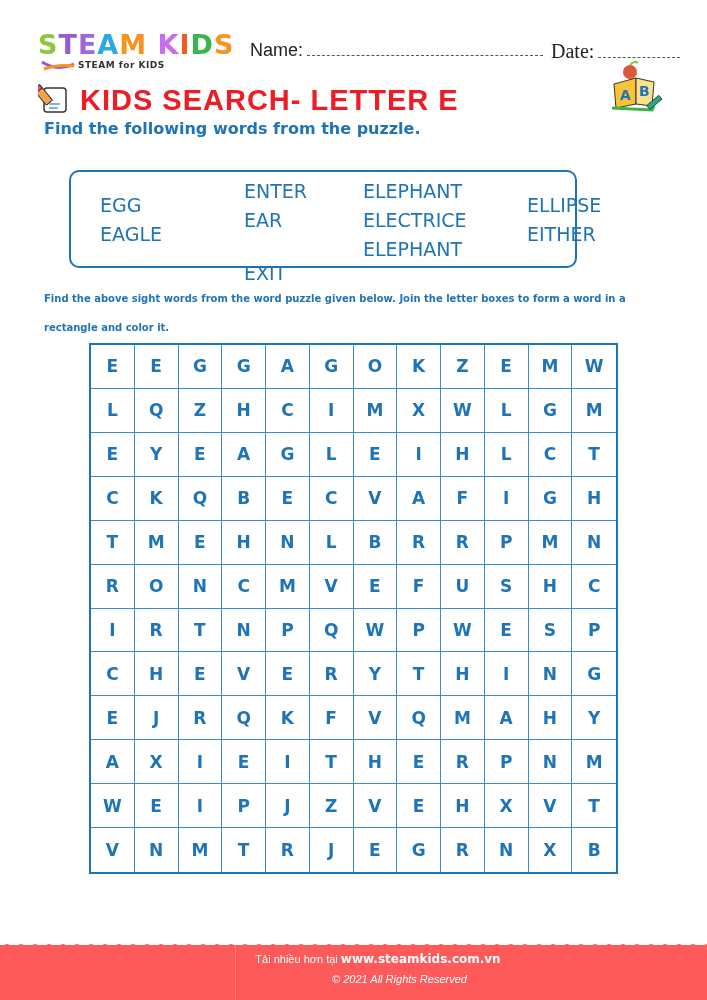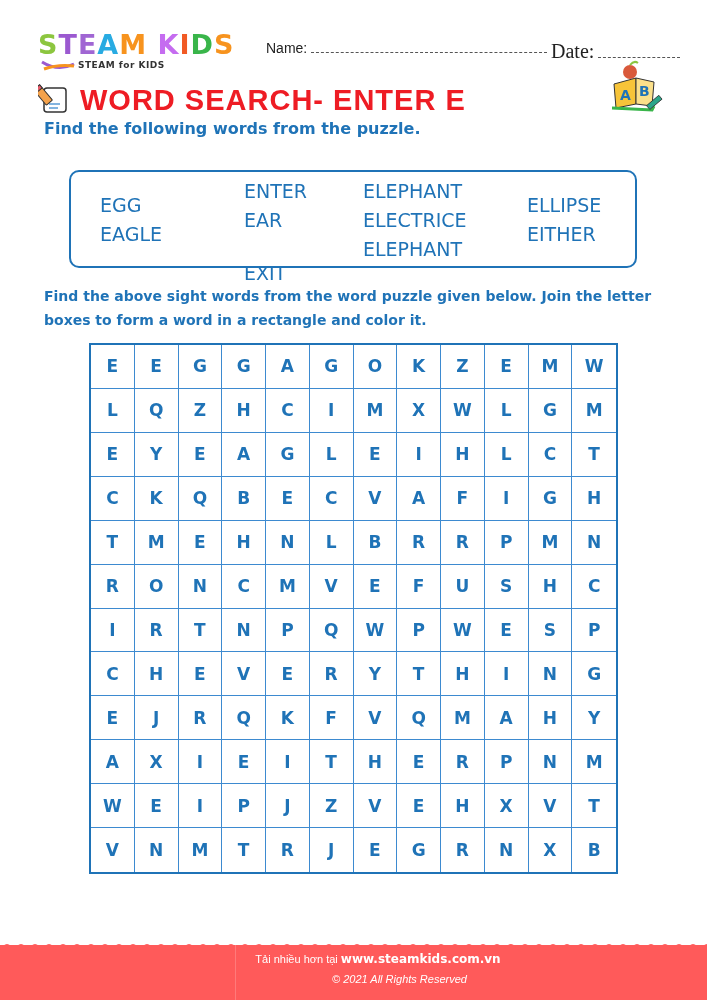--- a/index.html
+++ b/index.html
@@ -6,34 +6,34 @@
   body { width:707px; height:1000px; background:#ffffff; position:relative; overflow:hidden; font-family:"DejaVu Sans", sans-serif; }
   .abs { position:absolute; }
 
   
   .logo { left:38px; top:30px; width:200px; height:46px; }
   .logo-title { font-family:"DejaVu Sans", sans-serif; font-weight:900; font-size:27px; letter-spacing:1px; line-height:30px; }
   .logo-title span { display:inline-block; }
   .logo-sub { position:absolute; left:40px; top:30px; font-size:9px; font-weight:bold; color:#333; letter-spacing:0.5px; }
   .logo-swoosh { position:absolute; left:2px; top:30px; width:36px; height:12px; }
 
-  .name-line { left:266px; top:40px; font-family:"Liberation Sans", sans-serif; font-size:14px; color:#222; }
+  .name-line { left:250px; top:40px; font-family:"Liberation Sans", sans-serif; font-size:18px; color:#222; }
   .date-line { left:551px; top:40px; font-family:Liberation Serif, serif; font-size:20px; color:#222; }
   .dash { display:inline-block; border-bottom:1px dashed #555; height:12px; vertical-align:baseline; margin-left:4px; }
 
   .title-icon { left:38px; top:82px; width:32px; height:32px; }
   .title { left:80px; top:84px; font-family:"Liberation Sans", sans-serif; font-weight:bold; font-size:29px; color:#ee1c24; letter-spacing:1px; line-height:32px; white-space:nowrap; }
   .book-icon { left:608px; top:60px; width:56px; height:56px; }
 
   .instr1 { left:44px; top:119px; font-family:"DejaVu Sans", sans-serif; font-weight:bold; font-size:16px; color:#1f73b7; white-space:nowrap; }
 
-  .wordbox { left:69px; top:170px; width:568px; height:98px; border:2px solid #1f73b7; border-radius:10px; box-sizing:border-box; }
+  .wordbox { left:69px; top:170px; width:508px; height:98px; border:2px solid #1f73b7; border-radius:10px; box-sizing:border-box; }
   .word { position:absolute; font-family:"DejaVu Sans", sans-serif; font-size:19px; color:#1f73b7; white-space:nowrap; line-height:22px; }
 
-  .instr2 { left:44px; top:284px; width:620px; font-family:"DejaVu Sans", sans-serif; font-weight:bold; font-size:14px; color:#1f73b7; line-height:24px; }
+  .instr2 { left:44px; top:284px; width:620px; font-family:"DejaVu Sans", sans-serif; font-weight:bold; font-size:10px; color:#1f73b7; line-height:29px; }
 
   .grid { left:89px; top:343px; width:529px; height:531px; border:2px solid #1f73b7; box-sizing:border-box; display:grid; grid-template-columns:repeat(12, 1fr); grid-template-rows:repeat(12, 1fr); }
   .cell { border-right:1.5px solid #3d8ad0; border-bottom:1.5px solid #3d8ad0; display:flex; align-items:center; justify-content:center; font-family:"DejaVu Sans", sans-serif; font-weight:bold; font-size:17px; color:#1f73b7; box-sizing:border-box; }
   .cell.lastcol { border-right:none; }
   .cell.lastrow { border-bottom:none; }
 
   .footer { left:0; top:945px; width:707px; height:55px; background:#ff5a5a; }
   .scallops { left:0; top:940px; width:707px; height:10px; }
   .footer-line1 { left:0; width:707px; top:952px; text-align:center; font-family:"Liberation Sans", sans-serif; font-size:11px; color:#fff; padding-left:49px; box-sizing:border-box; }
   .footer-line1 .url { font-family:"DejaVu Sans", sans-serif; font-size:12px; font-weight:bold; }
@@ -59,21 +59,21 @@
   <span>Date:</span><span class="dash" style="width:82px"></span>
 </div>
 
 <svg class="abs title-icon" viewBox="0 0 32 32">
   <rect x="6" y="6" width="22" height="24" rx="3" fill="#fff" stroke="#333" stroke-width="1.5"></rect>
   <line x1="11" y1="22" x2="22" y2="22" stroke="#5a9bd5" stroke-width="1.5"></line>
   <line x1="11" y1="26" x2="20" y2="26" stroke="#5a9bd5" stroke-width="1.5"></line>
   <rect x="1" y="3" width="8" height="20" rx="1" transform="rotate(-40 5 13)" fill="#f4a24b" stroke="#333" stroke-width="1"></rect>
   <rect x="1" y="3" width="8" height="4" transform="rotate(-40 5 13)" fill="#e85a6a" stroke="#333" stroke-width="1"></rect>
 </svg>
-<div class="abs title">WORD SEARCH- ENTER E</div>
+<div class="abs title">KIDS SEARCH- LETTER E</div>
 
 <svg class="abs book-icon" viewBox="0 0 56 56">
   <circle cx="22" cy="12" r="7" fill="#d9593b"></circle>
   <path d="M22 5 Q26 0 30 3" stroke="#8cc63f" stroke-width="2" fill="none"></path>
   <path d="M6 24 L28 18 L28 44 L8 48 Z" fill="#f7c439" stroke="#333" stroke-width="1"></path>
   <path d="M28 18 L46 22 L44 46 L28 44 Z" fill="#fbe08a" stroke="#333" stroke-width="1"></path>
   <text x="12" y="40" font-family="DejaVu Sans, sans-serif" font-weight="bold" font-size="14" fill="#1f73b7">A</text>
   <text x="31" y="36" font-family="DejaVu Sans, sans-serif" font-weight="bold" font-size="14" fill="#1f73b7">B</text>
   <path d="M4 48 L44 50 L46 46" stroke="#39b54a" stroke-width="3" fill="none"></path>
   <rect x="38" y="40" width="16" height="5" transform="rotate(-40 46 42)" fill="#2aa68a" stroke="#333" stroke-width="0.8"></rect>

